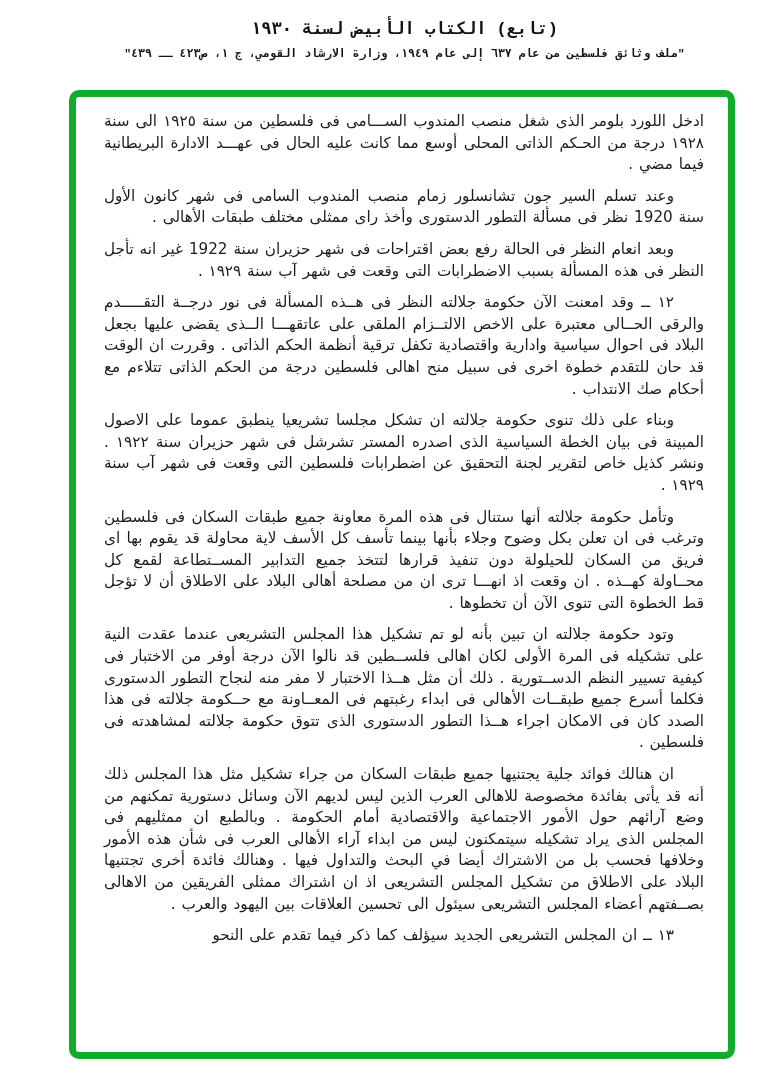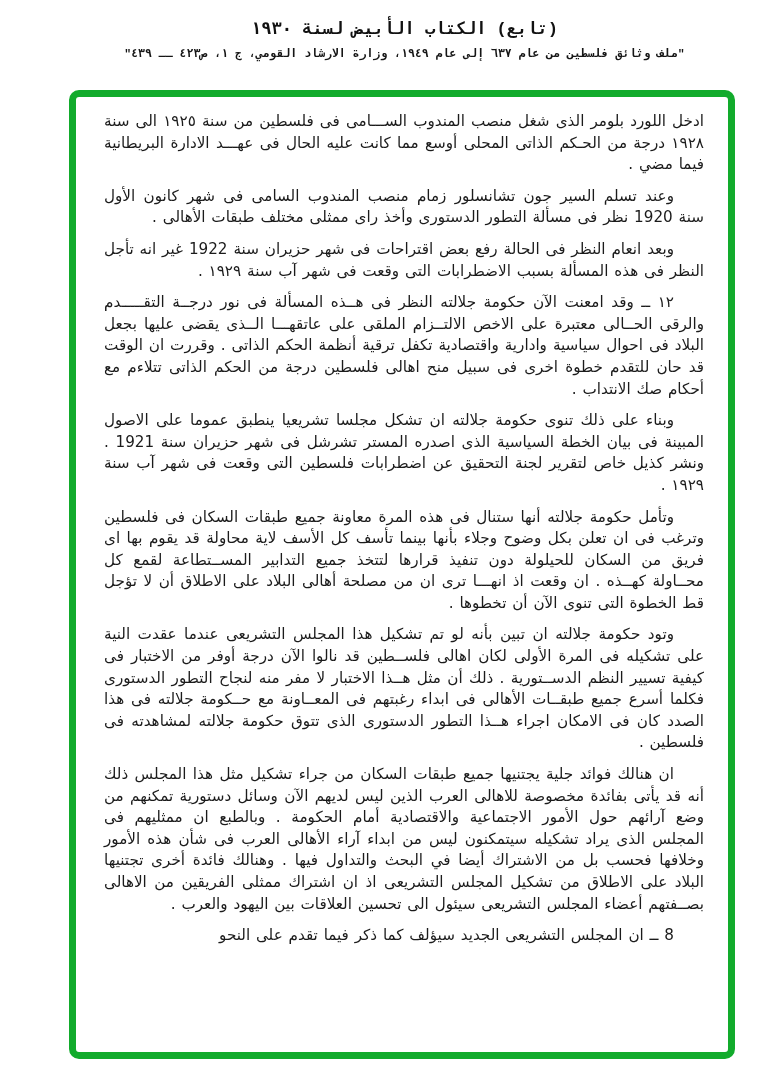--- a/index.html
+++ b/index.html
@@ -78,21 +78,21 @@
     <div class="doc-title">(تابع) الكتاب الأبيض لسنة ١٩٣٠</div>
     <div class="source-note">"ملف وثائق فلسطين من عام ٦٣٧ إلى عام ١٩٤٩، وزارة الارشاد القومي، ج ١، ص٤٢٣ ــ ٤٣٩"</div>
   </div>
 
   <div class="frame">
     <div class="text-block">
       <p class="no-indent">ادخل اللورد بلومر الذى شغل منصب المندوب الســـامى فى فلسطين من سنة ١٩٢٥ الى سنة ١٩٢٨ درجة من الحـكم الذاتى المحلى أوسع مما كانت عليه الحال فى عهـــد الادارة البريطانية فيما مضي .</p>
       <p>وعند تسلم السير جون تشانسلور زمام منصب المندوب السامى فى شهر كانون الأول سنة 1920 نظر فى مسألة التطور الدستورى وأخذ راى ممثلى مختلف طبقات الأهالى .</p>
       <p>وبعد انعام النظر فى الحالة رفع بعض اقتراحات فى شهر حزيران سنة 1922 غير انه تأجل النظر فى هذه المسألة بسبب الاضطرابات التى وقعت فى شهر آب سنة ١٩٢٩ .</p>
       <p>١٢ ــ وقد امعنت الآن حكومة جلالته النظر فى هــذه المسألة فى نور درجــة التقـــــدم والرقى الحــالى معتبرة على الاخص الالتــزام الملقى على عاتقهـــا الــذى يقضى عليها بجعل البلاد فى احوال سياسية وادارية واقتصادية تكفل ترقية أنظمة الحكم الذاتى . وقررت ان الوقت قد حان للتقدم خطوة اخرى فى سبيل منح اهالى فلسطين درجة من الحكم الذاتى تتلاءم مع أحكام صك الانتداب .</p>
-      <p>وبناء على ذلك تنوى حكومة جلالته ان تشكل مجلسا تشريعيا ينطبق عموما على الاصول المبينة فى بيان الخطة السياسية الذى اصدره المستر تشرشل فى شهر حزيران سنة 1921 . ونشر كذيل خاص لتقرير لجنة التحقيق عن اضطرابات فلسطين التى وقعت فى شهر آب سنة ١٩٢٩ .</p>
+      <p>وبناء على ذلك تنوى حكومة جلالته ان تشكل مجلسا تشريعيا ينطبق عموما على الاصول المبينة فى بيان الخطة السياسية الذى اصدره المستر تشرشل فى شهر حزيران سنة ١٩٢٢ . ونشر كذيل خاص لتقرير لجنة التحقيق عن اضطرابات فلسطين التى وقعت فى شهر آب سنة ١٩٢٩ .</p>
       <p>وتأمل حكومة جلالته أنها ستنال فى هذه المرة معاونة جميع طبقات السكان فى فلسطين وترغب فى ان تعلن بكل وضوح وجلاء بأنها بينما تأسف كل الأسف لاية محاولة قد يقوم بها اى فريق من السكان للحيلولة دون تنفيذ قرارها لتتخذ جميع التدابير المســتطاعة لقمع كل محــاولة كهــذه . ان وقعت اذ انهـــا ترى ان من مصلحة أهالى البلاد على الاطلاق أن لا تؤجل قط الخطوة التى تنوى الآن أن تخطوها .</p>
       <p>وتود حكومة جلالته ان تبين بأنه لو تم تشكيل هذا المجلس التشريعى عندما عقدت النية على تشكيله فى المرة الأولى لكان اهالى فلســطين قد نالوا الآن درجة أوفر من الاختبار فى كيفية تسيير النظم الدســتورية . ذلك أن مثل هــذا الاختبار لا مفر منه لنجاح التطور الدستورى فكلما أسرع جميع طبقــات الأهالى فى ابداء رغبتهم فى المعــاونة مع حــكومة جلالته فى هذا الصدد كان فى الامكان اجراء هــذا التطور الدستورى الذى تتوق حكومة جلالته لمشاهدته فى فلسطين .</p>
       <p>ان هنالك فوائد جلية يجتنيها جميع طبقات السكان من جراء تشكيل مثل هذا المجلس ذلك أنه قد يأتى بفائدة مخصوصة للاهالى العرب الذين ليس لديهم الآن وسائل دستورية تمكنهم من وضع آرائهم حول الأمور الاجتماعية والاقتصادية أمام الحكومة . وبالطبع ان ممثليهم فى المجلس الذى يراد تشكيله سيتمكنون ليس من ابداء آراء الأهالى العرب فى شأن هذه الأمور وخلافها فحسب بل من الاشتراك أيضا في البحث والتداول فيها . وهنالك فائدة أخرى تجتنيها البلاد على الاطلاق من تشكيل المجلس التشريعى اذ ان اشتراك ممثلى الفريقين من الاهالى بصــفتهم أعضاء المجلس التشريعى سيئول الى تحسين العلاقات بين اليهود والعرب .</p>
-      <p>8 ــ ان المجلس التشريعى الجديد سيؤلف كما ذكر فيما تقدم على النحو</p>
+      <p>١٣ ــ ان المجلس التشريعى الجديد سيؤلف كما ذكر فيما تقدم على النحو</p>
     </div>
   </div>
 
 </div>
 
 </body></html>

